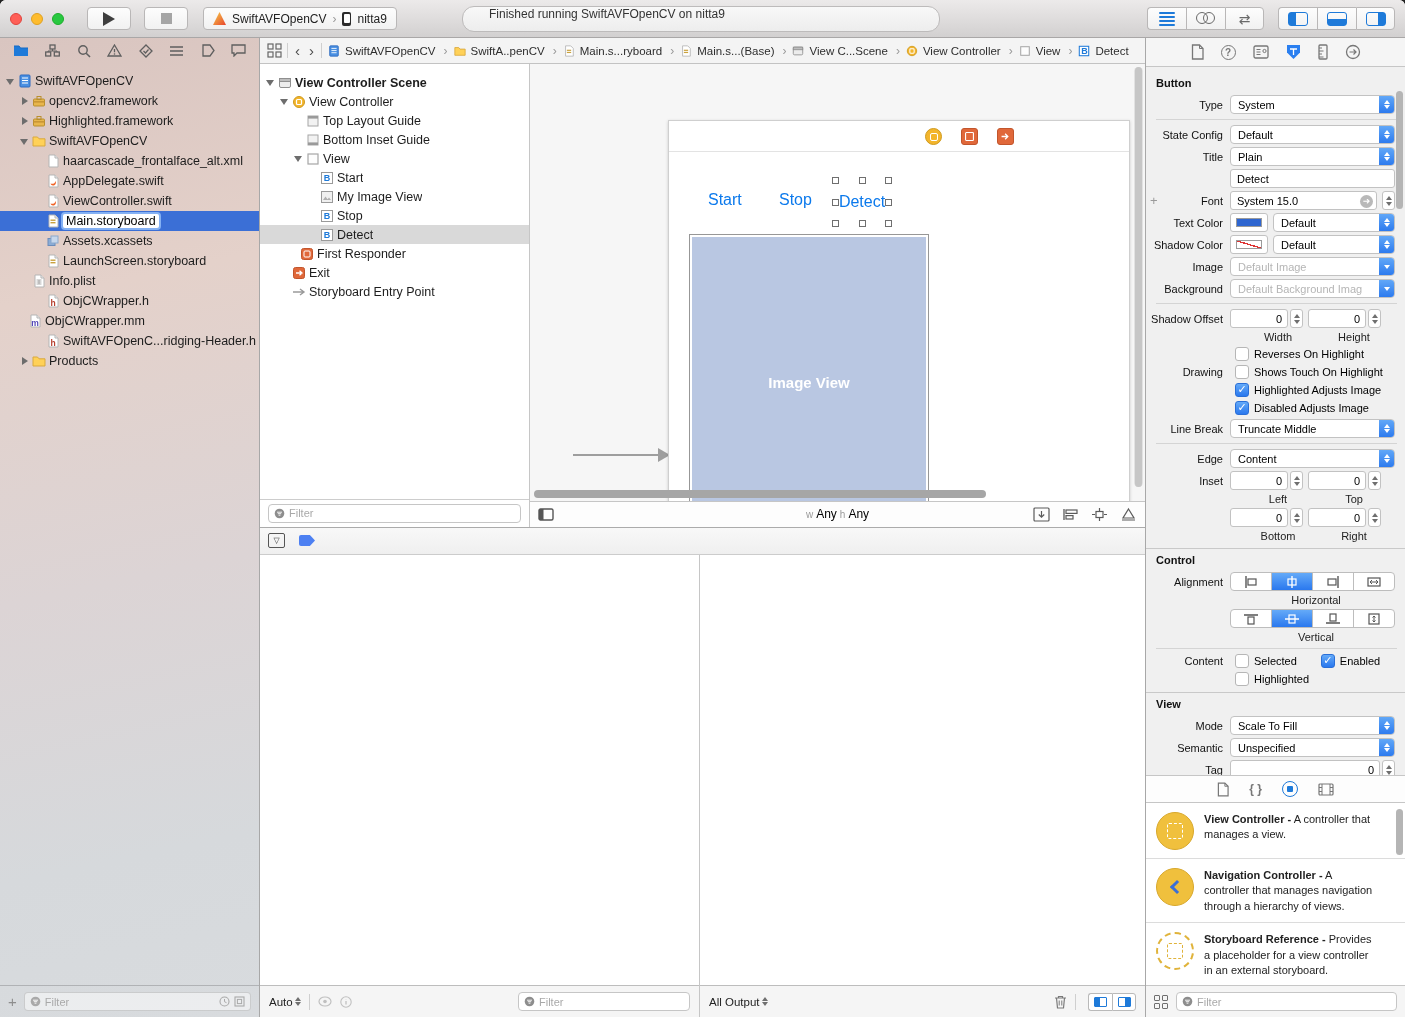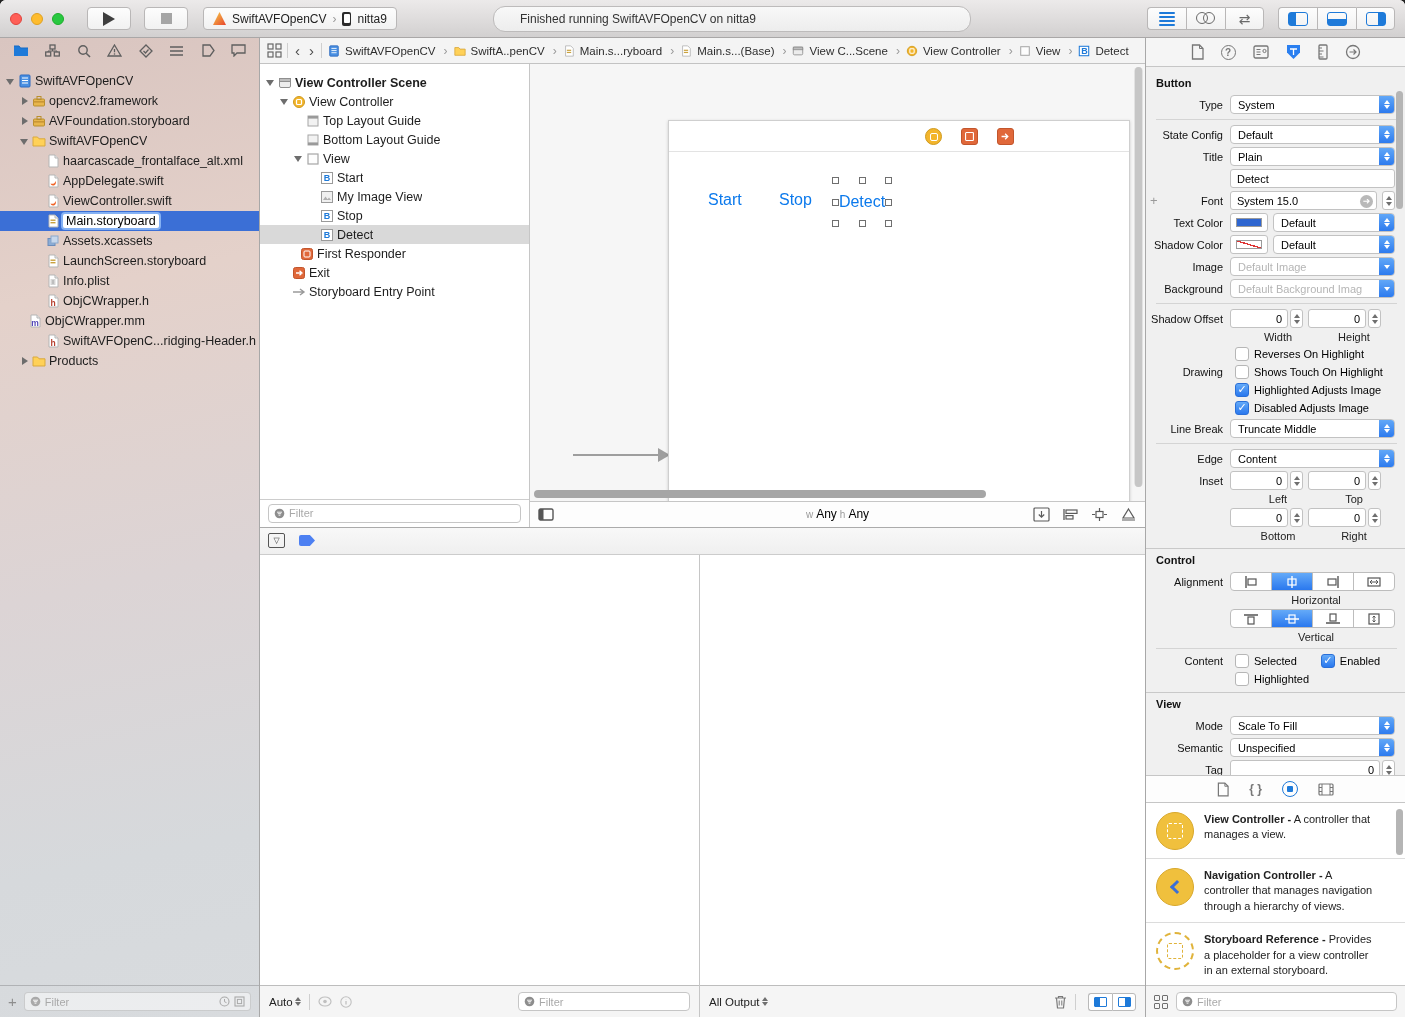--- a/index.html
+++ b/index.html
@@ -16,21 +16,21 @@
 .tb-btn{height:23px;border:1px solid #b9b7b7;border-radius:4px;background:linear-gradient(#fdfdfd,#f1f1f1);display:flex;align-items:center;justify-content:center;}
 .play-btn{width:44px;margin-left:14px;}
 .play-glyph{width:0;height:0;border-top:7px solid transparent;border-bottom:7px solid transparent;border-left:12px solid #3e3e3e;}
 .stop-btn{width:44px;margin-left:4px;}
 .stop-glyph{width:11px;height:11px;background:#a5a5a5;}
 .scheme{height:23px;border:1px solid #b9b7b7;border-radius:4px;background:linear-gradient(#fdfdfd,#f1f1f1);display:flex;align-items:center;padding:0 9px;gap:6px;font-size:12px;color:#222;margin-left:6px;}
 .appicon{width:13px;height:13px;background:linear-gradient(135deg,#f6d14a,#e8432d);clip-path:polygon(50% 0,100% 100%,0 100%);}
 .deviceicon{width:9px;height:14px;background:#2b2b2b;border-radius:2px;position:relative;}
 .deviceicon::after{content:"";position:absolute;left:1.5px;right:1.5px;top:2px;bottom:3px;background:#fff;border-radius:1px;}
 .crumb-sep{color:#9a9a9a;font-size:12px;}
-.activity{position:absolute;left:462px;top:6px;width:478px;height:26px;border:1px solid #bdbbbb;border-radius:12px;background:linear-gradient(#f8f8f8,#ededed);display:flex;align-items:center;padding-left:26px;font-size:12px;color:#333;margin-left:31px;}
+.activity{position:absolute;left:462px;top:6px;width:478px;height:26px;border:1px solid #bdbbbb;border-radius:12px;background:linear-gradient(#f8f8f8,#ededed);display:flex;padding-left:26px;font-size:12px;color:#333;}
 .tb-right{margin-left:auto;display:flex;gap:14px;}
 .seg-group{display:flex;}
 .seg-group .tb-btn{width:39px;border-radius:0;border-right-width:0;}
 .seg-group .tb-btn:first-child{border-radius:4px 0 0 4px;}
 .seg-group .tb-btn:last-child{border-radius:0 4px 4px 0;border-right-width:1px;}
 .ic-lines{display:flex;flex-direction:column;gap:2px;}
 .ic-lines i{width:16px;height:2px;background:#1e7ad9;border-radius:1px;}
 .ic-circles{position:relative;width:20px;height:13px;}
 .ic-circles i{position:absolute;width:12px;height:12px;border:1.5px solid #6a6a6a;border-radius:50%;top:0;}
 .ic-circles i:first-child{left:0;}.ic-circles i:last-child{left:7px;}
@@ -325,21 +325,21 @@
         </div>
         <div class="trow" style="padding-left:20px">
           <span class="tri right"></span>
           <span class="fi">
               <svg width="14" height="14" viewBox="0 0 14 14">
                 <rect x="1.5" y="5" width="11" height="7" rx="1" fill="#e8b64c" stroke="#b98f2e"></rect>
                 <rect x="5" y="2.5" width="4" height="3" fill="none" stroke="#b98f2e"></rect>
                 <rect x="1.5" y="7" width="11" height="1.6" fill="#c89636"></rect>
               </svg>
             </span>
-          <span class="tlabel">AVFoundation.storyboard</span>
+          <span class="tlabel">Highlighted.framework</span>
         </div>
         <div class="trow" style="padding-left:20px">
           <span class="tri down"></span>
           <span class="fi">
               <svg width="14" height="14" viewBox="0 0 14 14">
                 <path d="M1 3h4.5L7 4.8h6V12H1z" fill="#ffd158" stroke="#d9a93e"></path>
               </svg>
             </span>
           <span class="tlabel">SwiftAVFOpenCV</span>
         </div>
@@ -402,21 +402,21 @@
           <span class="fi">
               <svg width="14" height="14" viewBox="0 0 14 14">
                 <path d="M3 1h6l3 3v9H3z" fill="#fff" stroke="#b5b5b5"></path>
                 <path d="M9 1v3h3" fill="#ececec" stroke="#b5b5b5"></path>
                 <rect x="4.5" y="5.5" width="5" height="1.4" fill="#caa23f"></rect>
                 <rect x="4.5" y="8" width="5" height="1.4" fill="#caa23f"></rect>
               </svg>
             </span>
           <span class="tlabel">LaunchScreen.storyboard</span>
         </div>
-        <div class="trow" style="padding-left:34px">
+        <div class="trow" style="padding-left:20px">
           <span class="tri"></span>
           <span class="fi">
               <svg width="14" height="14" viewBox="0 0 14 14">
                 <path d="M3 1h6l3 3v9H3z" fill="#fff" stroke="#b5b5b5"></path>
                 <path d="M9 1v3h3" fill="#ececec" stroke="#b5b5b5"></path>
                 <path d="M4.5 6h5M4.5 8h5M4.5 10h5M7 6v4" stroke="#9a9a9a" stroke-width=".8"></path>
               </svg>
             </span>
           <span class="tlabel">Info.plist</span>
         </div>
@@ -602,21 +602,21 @@
                 <span class="tlabel">Top Layout Guide</span>
               </div>
             <div class="trow" style="padding-left:34px">
                 <span class="tri"></span>
                 <span class="fi">
                   <svg width="14" height="14" viewBox="0 0 14 14">
                     <rect x="2" y="2" width="10" height="10" fill="#f2f2f2" stroke="#a6a6a6"></rect>
                     <rect x="2" y="9.4" width="10" height="2.6" fill="#9a9a9a"></rect>
                   </svg>
                 </span>
-                <span class="tlabel">Bottom Layout Guide</span>
+                <span class="tlabel">Bottom Inset Guide</span>
               </div>
             <div class="trow" style="padding-left:34px">
                 <span class="tri down"></span>
                 <span class="fi">
                   <svg width="14" height="14" viewBox="0 0 14 14">
                     <rect x="2" y="2" width="10" height="10" fill="#fdfdfd" stroke="#a6a6a6" stroke-width="1.2"></rect>
                   </svg>
                 </span>
                 <span class="tlabel">View</span>
               </div>
@@ -726,20 +726,25 @@
                 <span class="cv-btn-inner">Detect</span>
                 <span class="handle" style="left:-3px;top:-3px"></span>
                 <span class="handle" style="left:50%;margin-left:-3.5px;top:-3px"></span>
                 <span class="handle" style="right:-3px;top:-3px"></span>
                 <span class="handle" style="left:-3px;top:50%;margin-top:-3.5px"></span>
                 <span class="handle" style="right:-3px;top:50%;margin-top:-3.5px"></span>
                 <span class="handle" style="left:-3px;bottom:-3px"></span>
                 <span class="handle" style="left:50%;margin-left:-3.5px;bottom:-3px"></span>
                 <span class="handle" style="right:-3px;bottom:-3px"></span>
               </div>
+              <div class="imgview">
+                <div class="imgview-inner">
+                    <span>Image View</span>
+                  </div>
+              </div>
             </div>
             <span class="hthumb"></span>
             <span class="vtrack">
                 <i></i>
               </span>
           </div>
           <div class="canvas-bar">
             <svg width="16" height="13" viewBox="0 0 16 13">
                 <rect x="1" y="1" width="14" height="11" rx="1.5" fill="none" stroke="#555" stroke-width="1.4"></rect>
                 <rect x="1" y="1" width="4.5" height="11" fill="#555"></rect>

